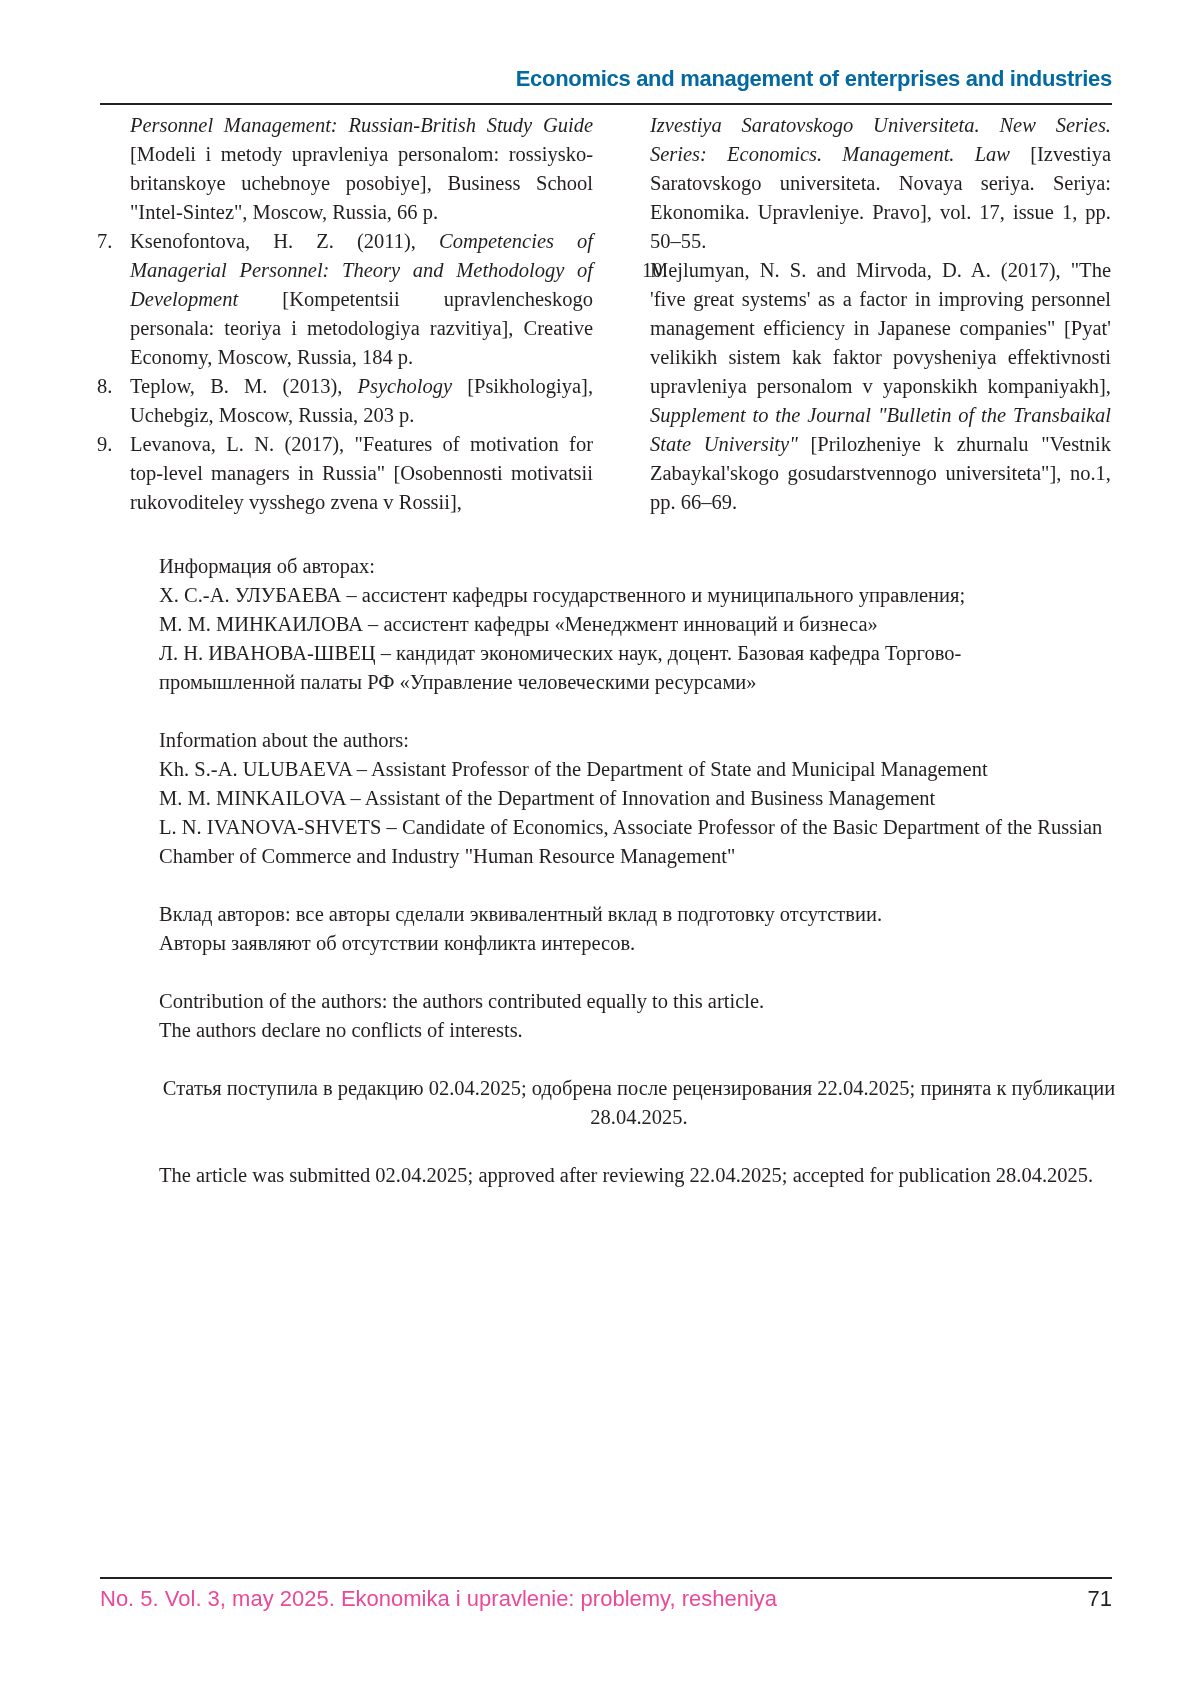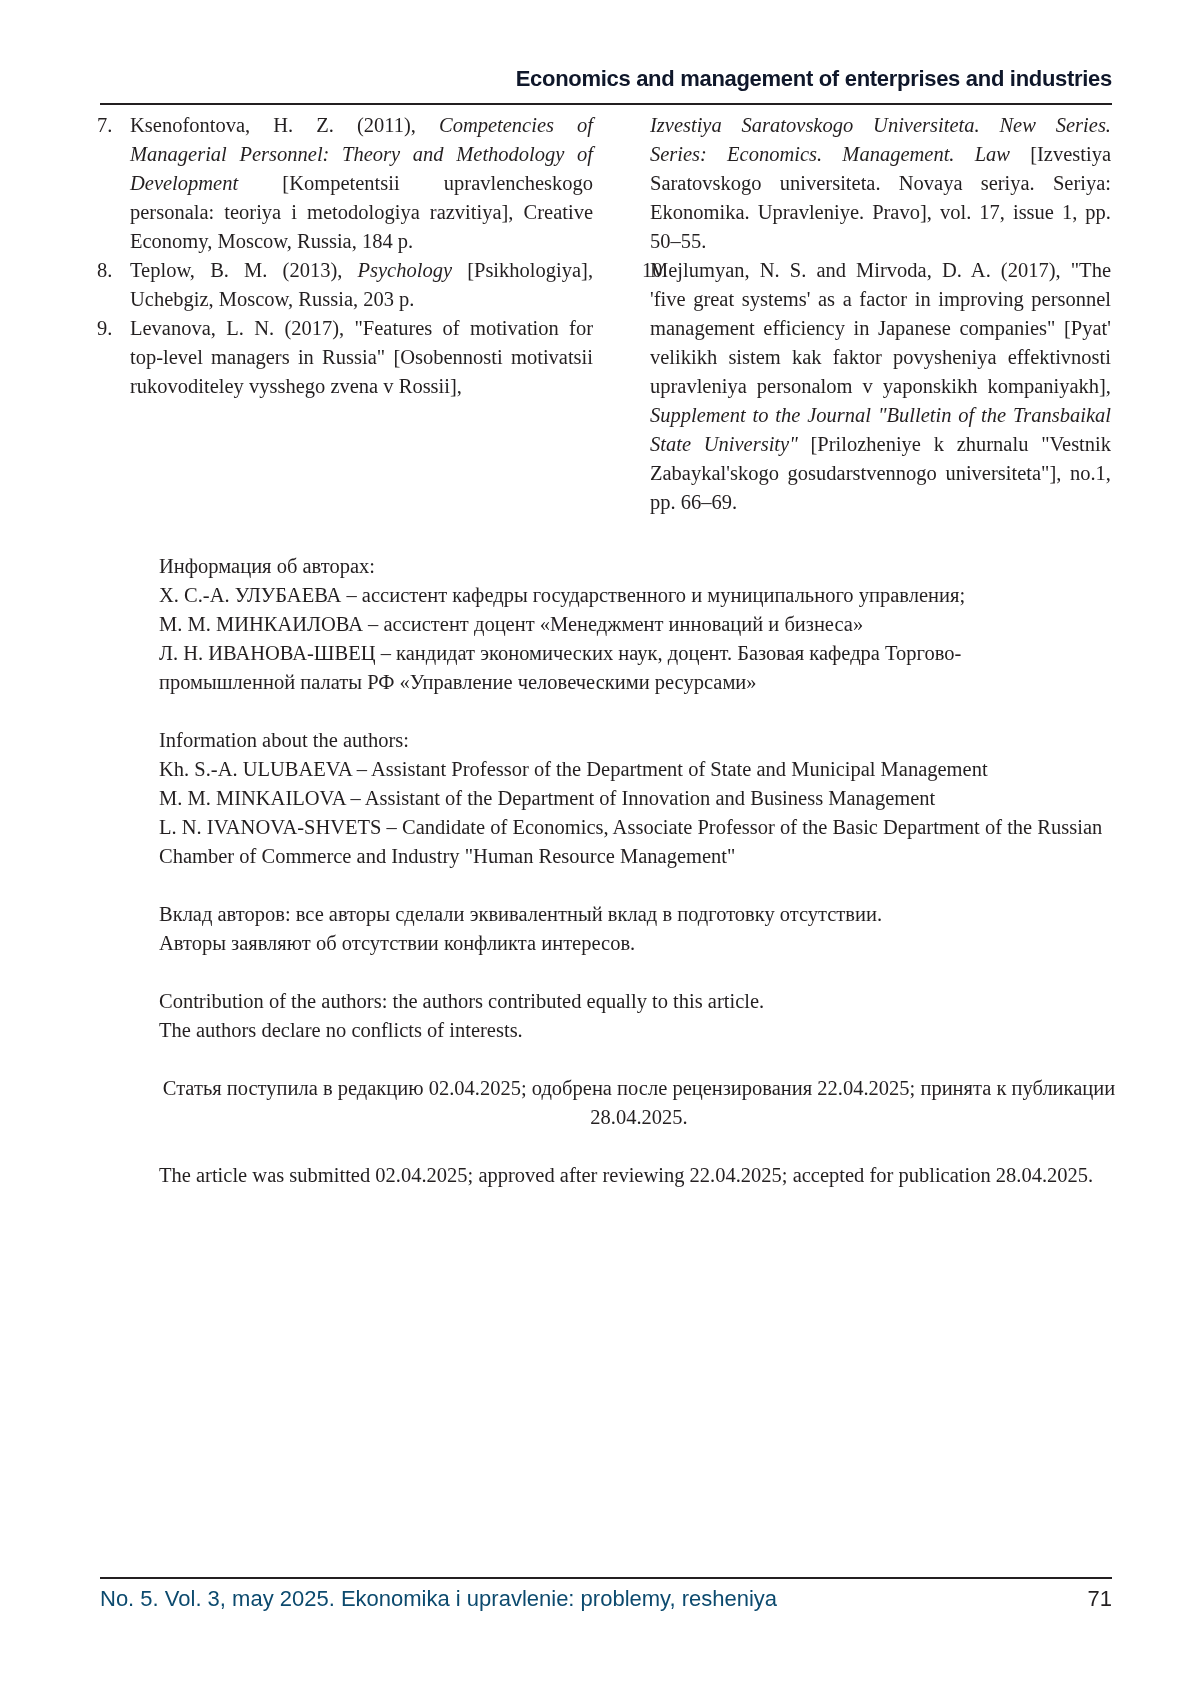--- a/index.html
+++ b/index.html
@@ -1,20 +1,20 @@
 <!DOCTYPE html>
 <html><head>
   <meta charset="utf-8">
   <style>
     html, body { margin: 0; padding: 0; background: #ffffff; }
     body { width: 1200px; height: 1698px; position: relative; overflow: hidden; color: #231f20; }
     .header-title {
       position: absolute; right: 88px; top: 66px;
       font-family: "Liberation Sans", sans-serif; font-weight: bold; font-size: 22px;
-      letter-spacing: -0.3px; color: #0f172a;
+      letter-spacing: -0.3px; color: #0369a1;
     }
     .rule { position: absolute; left: 100px; width: 1012px; height: 2px; background: #231f20; }
     .rule.top { top: 103px; }
     .rule.bottom { top: 1577px; }
     .col { position: absolute; top: 111px; font-family: "Liberation Serif", serif; font-size: 20.5px; line-height: 29px; }
     .col.left { left: 97px; width: 496px; }
     .col.right { left: 617px; width: 494px; }
     .ref { position: relative; padding-left: 33px; text-align: justify; }
     .ref .num { position: absolute; left: 0; top: 0; }
     .col.right .ref .num { left: -3px; margin-left: 28px; }
@@ -22,34 +22,37 @@
     .info { position: absolute; left: 130px; width: 990px; font-family: "Liberation Serif", serif; font-size: 20.5px; line-height: 29px; margin-left: 29px; }
     .info p { margin: 0; }
     .block-ru-authors { top: 552px; }
     .block-en-authors { top: 726px; }
     .block-ru-contrib { top: 900px; }
     .block-en-contrib { top: 987px; }
     .block-ru-dates { top: 1074px; text-align: center; }
     .block-en-dates { top: 1161px; }
     .footer-left {
       position: absolute; left: 100px; top: 1586px;
-      font-family: "Liberation Sans", sans-serif; font-size: 22px; color: #0c4a6e;
+      font-family: "Liberation Sans", sans-serif; font-size: 22px; color: #ec4899;
     }
     .footer-right {
       position: absolute; right: 88px; top: 1586px;
       font-family: "Liberation Sans", sans-serif; font-size: 22px; color: #231f20;
     }
   </style>
 </head>
 <body>
 
 <div class="header-title">Economics and management of enterprises and industries</div>
 <div class="rule top"></div>
 
 <div class="col left">
+  <div class="ref">
+    <span class="num"></span><i>Personnel Management: Russian-British Study Guide</i><span> [Modeli i metody upravleniya personalom: rossiysko-britanskoye uchebnoye posobiye], Business School "Intel-Sintez", Moscow, Russia, 66 p.</span>
+  </div>
   <div class="ref">
     <span class="num">7.</span><span>Ksenofontova, H. Z. (2011), </span><i>Competencies of Managerial Personnel: Theory and Methodology of Development</i><span> [Kompetentsii upravlencheskogo personala: teoriya i metodologiya razvitiya], Creative Economy, Moscow, Russia, 184 p.</span>
   </div>
   <div class="ref">
     <span class="num">8.</span><span>Teplow, B. M. (2013), </span><i>Psychology</i><span> [Psikhologiya], Uchebgiz, Moscow, Russia, 203 p.</span>
   </div>
   <div class="ref">
     <span class="num">9.</span><span>Levanova, L. N. (2017), "Features of motivation for top-level managers in Russia" [Osobennosti motivatsii rukovoditeley vysshego zvena v Rossii],</span>
   </div>
 </div>
@@ -59,21 +62,21 @@
     <span class="num"></span><i>Izvestiya Saratovskogo Universiteta. New Series. Series: Economics. Management. Law</i><span> [Izvestiya Saratovskogo universiteta. Novaya seriya. Seriya: Ekonomika. Upravleniye. Pravo], vol. 17, issue 1, pp. 50–55.</span>
   </div>
   <div class="ref">
     <span class="num">10.</span><span>Mejlumyan, N. S. and Mirvoda, D. A. (2017), "The 'five great systems' as a factor in improving personnel management efficiency in Japanese companies" [Pyat' velikikh sistem kak faktor povysheniya effektivnosti upravleniya personalom v yaponskikh kompaniyakh], </span><i>Supplement to the Journal "Bulletin of the Transbaikal State University"</i><span> [Prilozheniye k zhurnalu "Vestnik Zabaykal'skogo gosudarstvennogo universiteta"], no.1, pp. 66–69.</span>
   </div>
 </div>
 
 <div class="info block-ru-authors">
   <p>Информация об авторах:</p>
   <p>Х. С.-А. УЛУБАЕВА – ассистент кафедры государственного и муниципального управления;</p>
-  <p>М. М. МИНКАИЛОВА – ассистент доцент «Менеджмент инноваций и бизнеса»</p>
+  <p>М. М. МИНКАИЛОВА – ассистент кафедры «Менеджмент инноваций и бизнеса»</p>
   <p style="width: 830px;">Л. Н. ИВАНОВА-ШВЕЦ – кандидат экономических наук, доцент. Базовая кафедра Торгово-промышленной палаты РФ «Управление человеческими ресурсами»</p>
 </div>
 
 <div class="info block-en-authors">
   <p>Information about the authors:</p>
   <p>Kh. S.-A. ULUBAEVA – Assistant Professor of the Department of State and Municipal Management</p>
   <p>M. M. MINKAILOVA – Assistant of the Department of Innovation and Business Management</p>
   <p>L. N. IVANOVA-SHVETS – Candidate of Economics, Associate Professor of the Basic Department of the Russian Chamber of Commerce and Industry "Human Resource Management"</p>
 </div>
 

